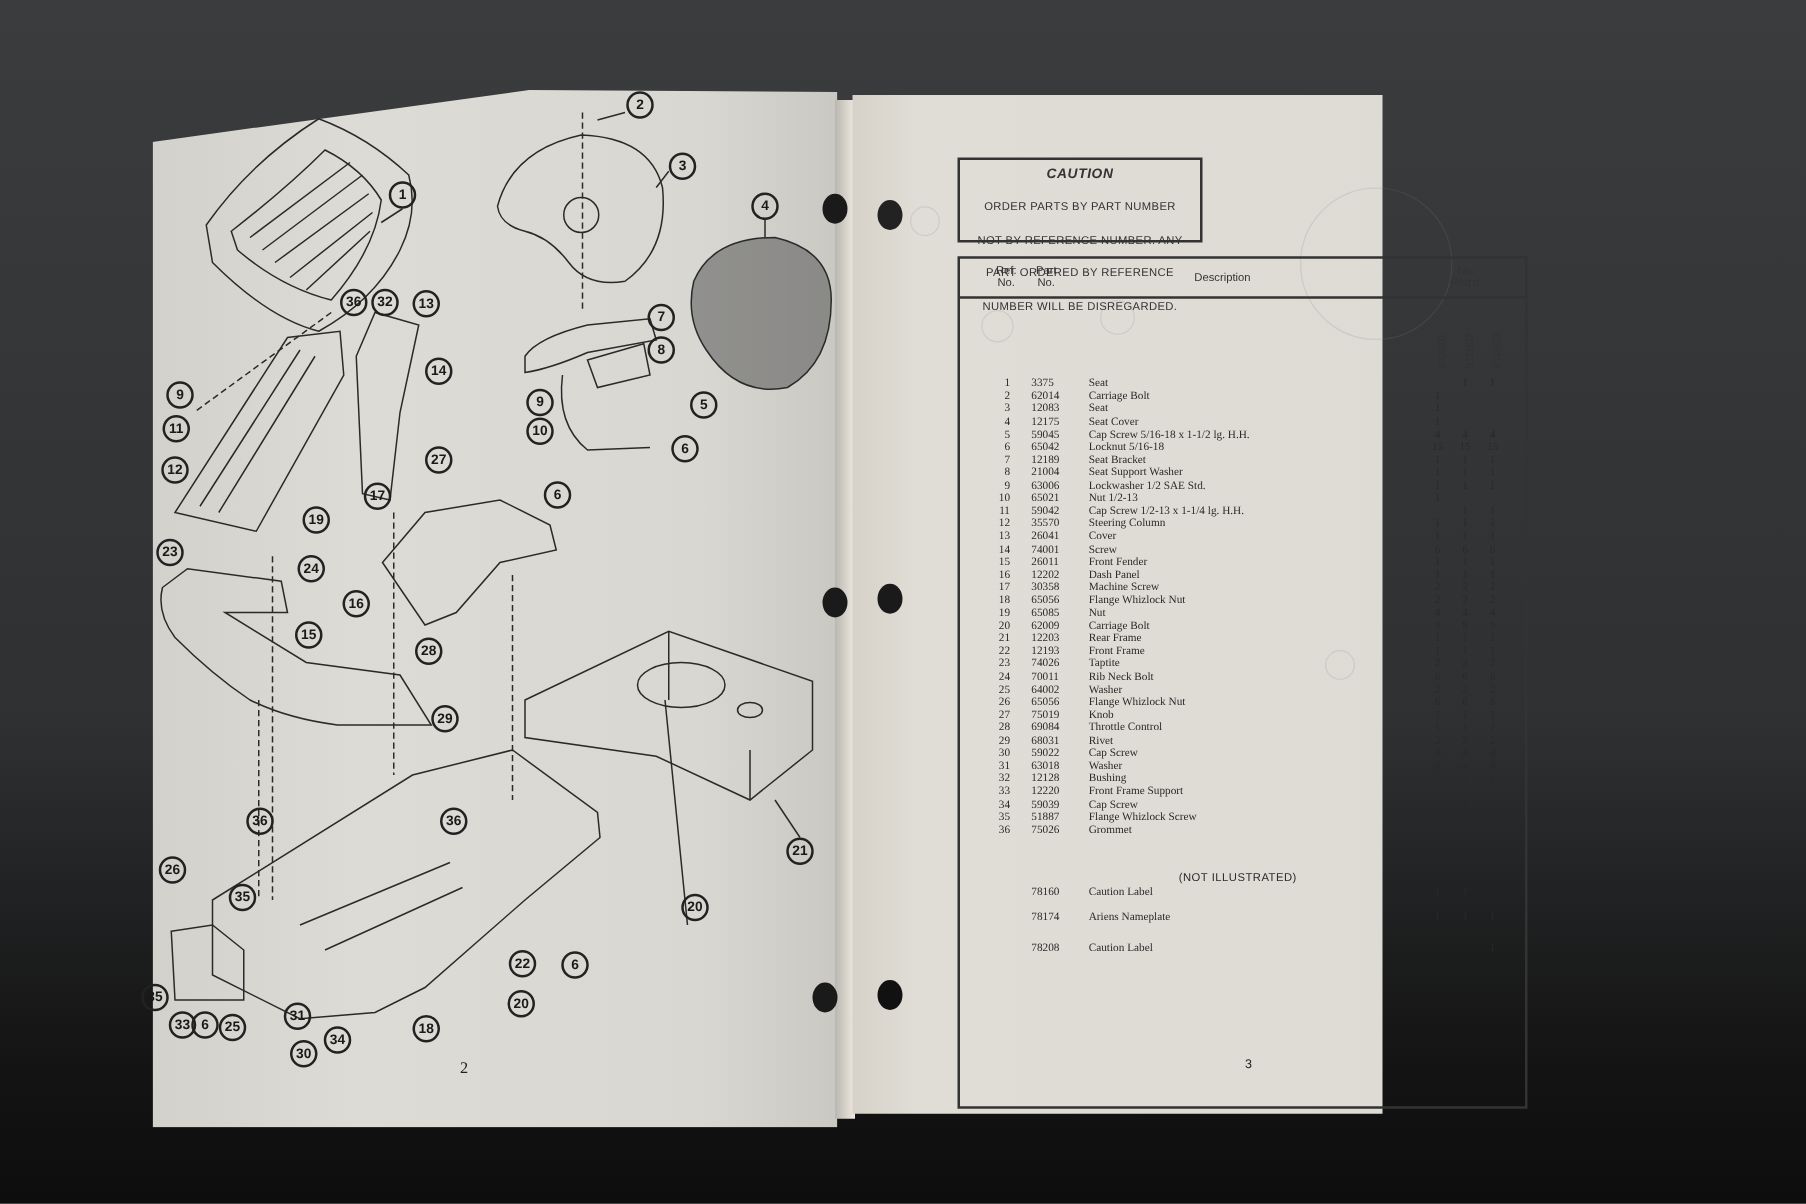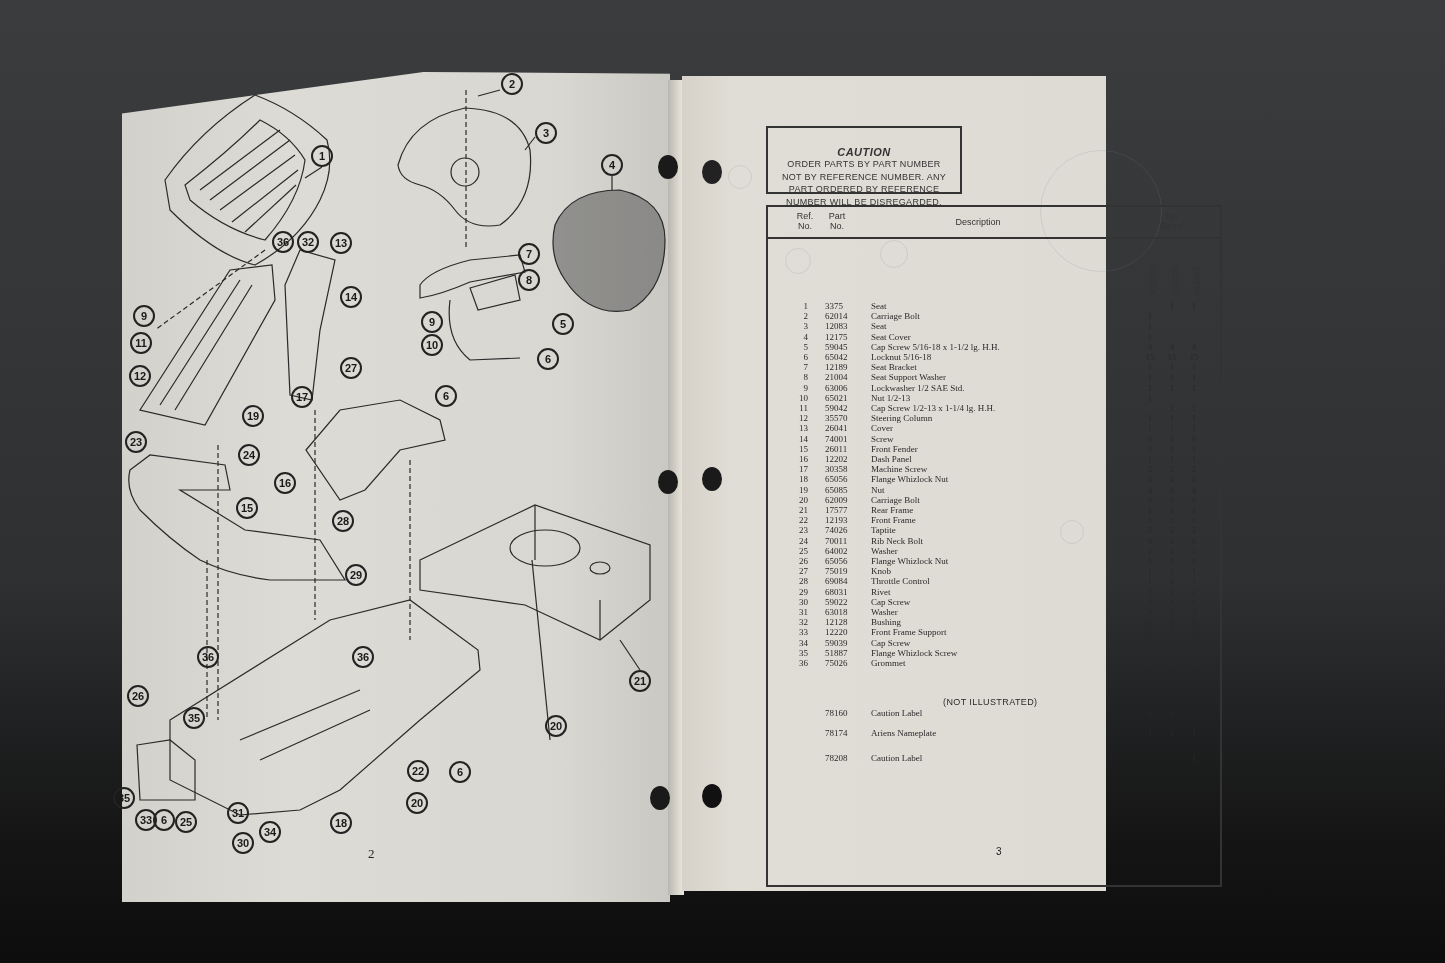--- a/index.html
+++ b/index.html
@@ -16,22 +16,22 @@
   .hole{position:absolute;width:20px;height:24px;border-radius:50%;background:#1a1a1a;}
   
   .diagram{position:absolute;left:122px;top:72px;width:548px;height:830px;}
   .callout{position:absolute;width:22px;height:22px;border:2px solid #222;border-radius:50%;
     font:bold 11px "Liberation Sans Narrow","Liberation Sans",sans-serif;color:#1a1a1a;
     display:flex;align-items:center;justify-content:center;background:transparent;box-sizing:border-box;}
   .page-num{position:absolute;font:13px "Liberation Serif",serif;color:#222;}
   
   .caution{position:absolute;left:766px;top:126px;width:196px;height:68px;border:2px solid #333;box-sizing:border-box;
     text-align:center;color:#333;}
-  .caution .ct{font:italic bold 11px "Liberation Sans",sans-serif;margin-top:18px;letter-spacing:0.5px;}
-  .caution .cb{font:9px "Liberation Sans",sans-serif;line-height:11.5px;margin-top:1px;letter-spacing:0.3px;text-align:center;}
+  .caution .ct{font:italic bold 11px "Liberation Sans",sans-serif;margin-top:5px;letter-spacing:0.5px;}
+  .caution .cb{font:9px "Liberation Sans",sans-serif;line-height:11.5px;margin-top:15px;letter-spacing:0.3px;text-align:center;}
   .ptable{position:absolute;left:766px;top:205px;width:456px;height:682px;border:2px solid #333;box-sizing:border-box;}
   .thead{position:absolute;left:0;top:0;width:100%;height:30px;border-bottom:2px solid #333;}
   .th{position:absolute;font:9px "Liberation Sans",sans-serif;color:#333;text-align:center;line-height:10px;}
   .vhead{position:absolute;font:8.5px "Liberation Sans",sans-serif;color:#333;transform:rotate(-90deg);transform-origin:left top;white-space:nowrap;}
   .row{position:absolute;left:0;width:100%;height:10.2px;font:9px "Liberation Serif",serif;color:#2a2a2a;line-height:10px;}
   .c-ref{position:absolute;left:16px;width:24px;text-align:right;}
   .c-part{position:absolute;left:57px;width:40px;}
   .c-desc{position:absolute;left:103px;width:280px;white-space:nowrap;}
   .c-q{position:absolute;width:16px;text-align:center;}
   .c-q1{left:374px;}.c-q2{left:396px;}.c-q3{left:418px;}
@@ -347,21 +347,21 @@
       <div class="row" style="top: 287.8px;">
         <span class="c-ref">20</span>
         <span class="c-part">62009</span>
         <span class="c-desc">Carriage Bolt</span>
         <span class="c-q c-q1">9</span>
         <span class="c-q c-q2">9</span>
         <span class="c-q c-q3">9</span>
       </div>
       <div class="row" style="top: 298px;">
         <span class="c-ref">21</span>
-        <span class="c-part">17577</span>
+        <span class="c-part">12203</span>
         <span class="c-desc">Rear Frame</span>
         <span class="c-q c-q1">1</span>
         <span class="c-q c-q2">1</span>
         <span class="c-q c-q3">1</span>
       </div>
       <div class="row" style="top: 308.2px;">
         <span class="c-ref">22</span>
         <span class="c-part">12193</span>
         <span class="c-desc">Front Frame</span>
         <span class="c-q c-q1">1</span>

